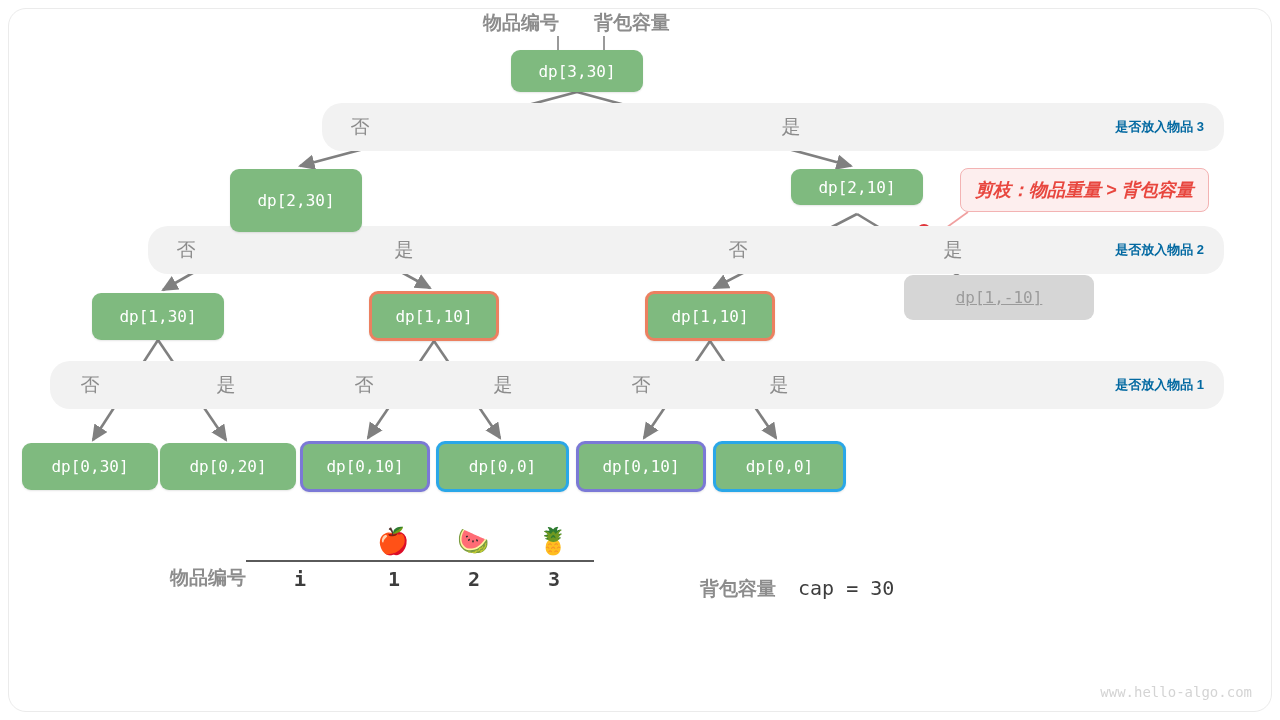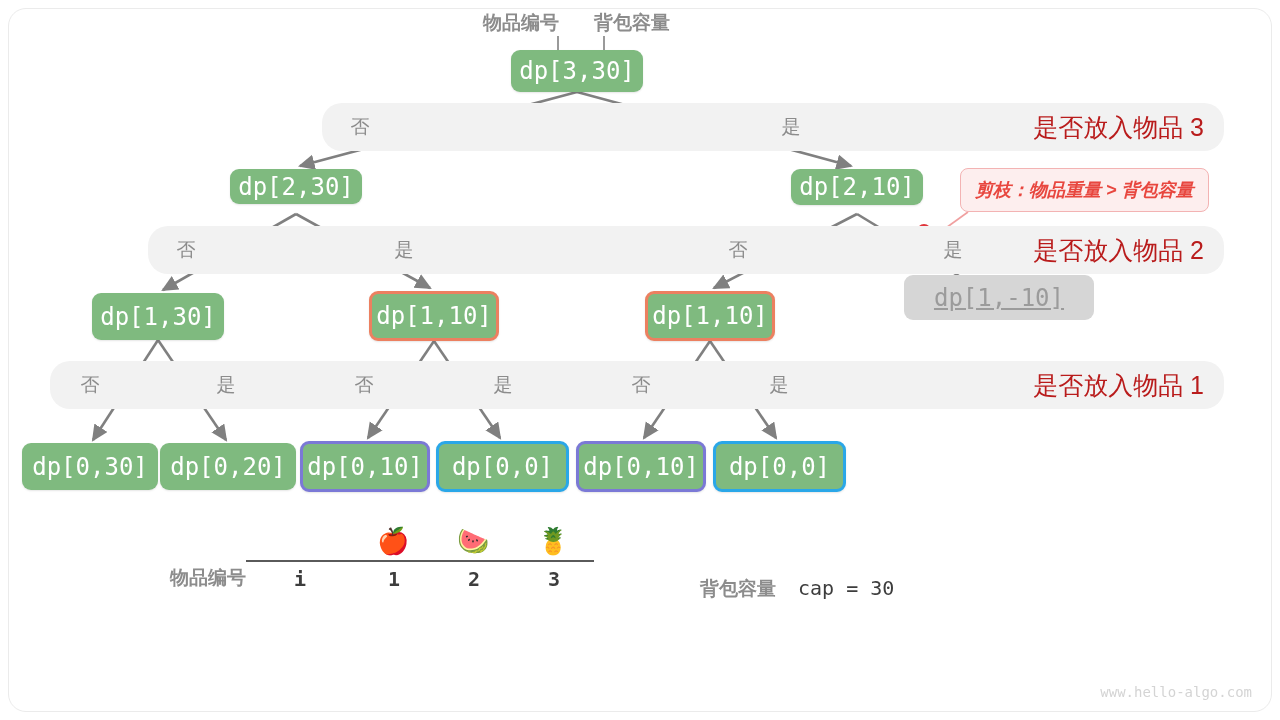--- a/index.html
+++ b/index.html
@@ -39,23 +39,23 @@
     position: absolute;
     background: #f2f2f2;
     border-radius: 20px;
     box-sizing: border-box;
   }
   .rowbar-title {
     position: absolute;
     right: 20px;
     top: 50%;
     transform: translateY(-50%);
-    color: #b91c1c;
-    font-weight: normal;
-    font-size: 25px;
+    color: #0369a1;
+    font-weight: bold;
+    font-size: 13px;
     white-space: nowrap;
   }
   .branch-label {
     position: absolute;
     top: 50%;
     transform: translate(-50%, -50%);
     color: #8c8c8c;
     font-size: 19px;
     white-space: nowrap;
   }
@@ -63,21 +63,21 @@
   
   .node {
     position: absolute;
     display: flex;
     align-items: center;
     justify-content: center;
     background: #7fba7f;
     color: #ffffff;
     border-radius: 9px;
     font-family: "DejaVu Sans Mono", "Liberation Mono", monospace;
-    font-size: 24px;
+    font-size: 16px;
     letter-spacing: 0px;
     box-sizing: border-box;
     white-space: nowrap;
     box-shadow: 0 1px 2px rgba(0,0,0,0.10);
   }
   .node.b-orange { border: 3px solid #ec8060; }
   .node.b-purple { border: 3px solid #7b79d6; }
   .node.b-blue   { border: 3px solid #2aa7e8; }
   .node.muted {
     background: #d6d6d6;
@@ -246,21 +246,21 @@
       </div>
     </div>
 
   <div id="topcaps">
       <div class="topcap" style="left: 483px; top: 10px;">物品编号</div>
       <div class="topcap" style="left: 594px; top: 10px;">背包容量</div>
     </div>
 
   <div id="nodes">
       <div class="node " style="left: 511px; top: 50px; width: 132px; height: 42px;">dp[3,30]</div>
-      <div class="node " style="left: 230px; top: 169px; width: 132px; height: 35px;">dp[2,30]</div>
+      <div class="node " style="left: 230px; top: 169px; width: 132px; height: 63px;">dp[2,30]</div>
       <div class="node " style="left: 791px; top: 169px; width: 132px; height: 36px;">dp[2,10]</div>
       <div class="node " style="left: 92px; top: 293px; width: 132px; height: 47px;">dp[1,30]</div>
       <div class="node b-orange" style="left: 369px; top: 291px; width: 130px; height: 50px;">dp[1,10]</div>
       <div class="node b-orange" style="left: 645px; top: 291px; width: 130px; height: 50px;">dp[1,10]</div>
       <div class="node muted" style="left: 904px; top: 275px; width: 190px; height: 45px; text-decoration: underline;">dp[1,-10]</div>
       <div class="node " style="left: 22px; top: 443px; width: 136px; height: 47px;">dp[0,30]</div>
       <div class="node " style="left: 160px; top: 443px; width: 136px; height: 47px;">dp[0,20]</div>
       <div class="node b-purple" style="left: 300px; top: 441px; width: 130px; height: 51px;">dp[0,10]</div>
       <div class="node b-blue" style="left: 436px; top: 441px; width: 133px; height: 51px;">dp[0,0]</div>
       <div class="node b-purple" style="left: 576px; top: 441px; width: 130px; height: 51px;">dp[0,10]</div>

